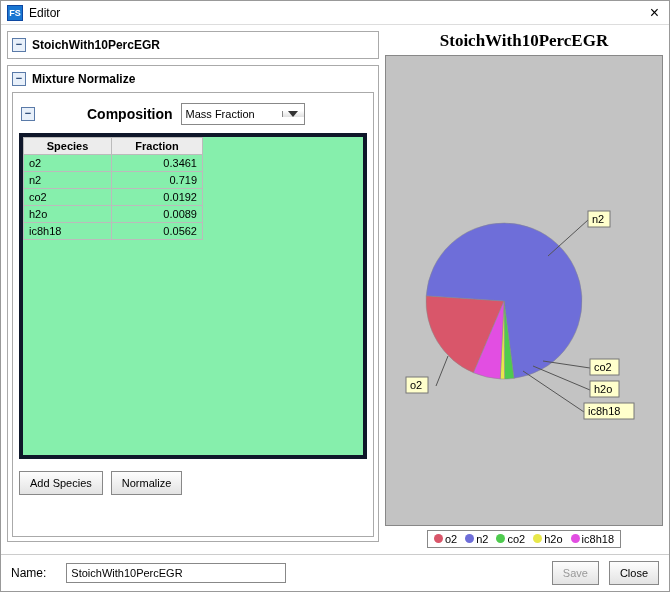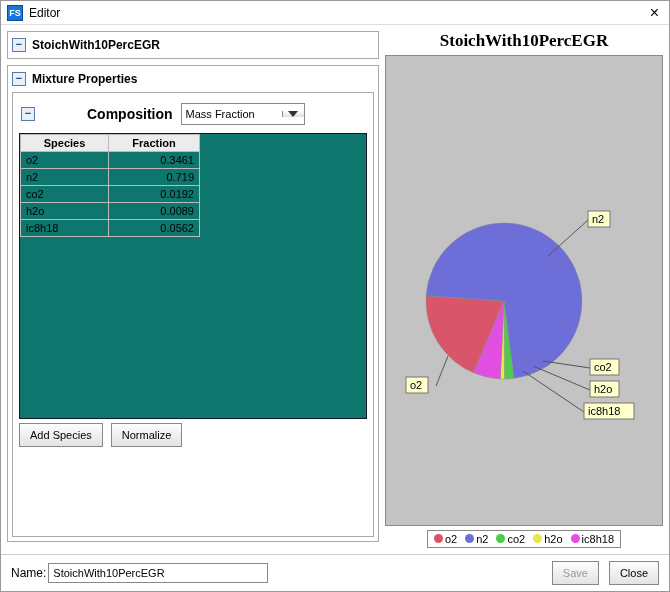--- a/index.html
+++ b/index.html
@@ -17,35 +17,35 @@
   .grp-head { display: flex; align-items: center; gap: 6px; padding: 2px 0; }
   .collapse { width: 14px; height: 14px; border: 1px solid #5a7aa8; background: #e8f0fa; color: #2b4a78; font-size: 11px; line-height: 10px; text-align: center; cursor: pointer; font-weight: bold; }
   .grp-title { font-weight: bold; font-size: 12px; }
   .inner-group { border: 1px solid #aaa; margin-top: 4px; padding: 6px; flex: 1; display: flex; flex-direction: column; }
   .combo-row { display: flex; align-items: center; gap: 8px; margin: 4px 0 8px 2px; }
   .combo-label { font-weight: bold; font-size: 14px; margin-left: 44px; }
   .combo { display: flex; align-items: center; border: 1px solid #888; height: 22px; }
   .combo input { border: none; padding: 0 4px; width: 100px; font-size: 11px; outline: none; }
   .combo button { width: 22px; border: none; border-left: 1px solid #888; background: linear-gradient(#fdfdfd,#e0e0e0); cursor: pointer; padding: 0; }
   .combo button svg { display: block; margin: auto; }
-  .table-wrap { border: 1px solid #0f172a; height: 286px; background: #0f766e; overflow: auto; flex-shrink: 0; }
+  .table-wrap { border: 4px solid #0f172a; height: 326px; background: #86efac; overflow: auto; flex-shrink: 0; }
   table { border-collapse: collapse; width: 180px; }
   th, td { border: 1px solid #bbb; font-size: 11px; height: 17px; }
   th { background: #ececec; text-align: center; padding: 1px 6px; }
   td { padding: 1px 5px; }
   td.spec { text-align: left; }
   td.frac { text-align: right; }
-  .buttons-row { display: flex; gap: 8px; margin-top: 4px; }
+  .buttons-row { display: flex; gap: 8px; margin-top: 12px; }
   .btn { border: 1px solid #888; background: linear-gradient(#fdfdfd,#e3e3e3); padding: 5px 10px; font-size: 11px; cursor: pointer; color: #000; }
   .btn:disabled { color: #999; cursor: default; }
   .chart-title { text-align: center; font-family: "Times New Roman", serif; font-weight: bold; font-size: 17px; margin: 0 0 4px 0; }
   .chart-panel { flex: 1; border: 1px solid #888; background: #c3c3c3; display: flex; flex-direction: column; align-items: center; justify-content: center; position: relative; overflow: hidden; }
   .legend { margin-top: 4px; background: #fff; border: 1px solid #888; padding: 2px 6px; display: flex; gap: 8px; align-items: center; font-size: 11px; align-self: center; }
   .swatch { width: 9px; height: 9px; border-radius: 50%; display: inline-block; margin-right: 2px; }
-  .footer { display: flex; align-items: center; gap: 2px; padding: 6px 10px; border-top: 1px solid #ccc; }
+  .footer { display: flex; align-items: center; gap: 20px; padding: 6px 10px; border-top: 1px solid #ccc; }
   .footer label { font-size: 12px; }
   .name-input { width: 220px; border: 1px solid #888; background: #fff; padding: 3px 4px; font-size: 11px; }
   .footer-btns { margin-left: auto; display: flex; gap: 10px; }
   .label-box { fill: #ffffcc; stroke: #777; }
   .label-text { font-size: 11px; font-family: Arial, sans-serif; }
   .leader { stroke: #555; stroke-width: 1; fill: none; }
 </style>
 </head>
 <body>
 
@@ -64,21 +64,21 @@
       <div class="group">
         <div class="grp-head">
           <div class="collapse">−</div>
           <div class="grp-title">StoichWith10PercEGR</div>
         </div>
       </div>
 
       <div class="group fill">
         <div class="grp-head">
           <div class="collapse">−</div>
-          <div class="grp-title">Mixture Properties</div>
+          <div class="grp-title">Mixture Normalize</div>
         </div>
 
         <div class="inner-group">
           <div class="combo-row">
             <div class="collapse">−</div>
             <div class="combo-label">Composition</div>
             <div class="combo">
               <input type="text" value="Mass Fraction" style="">
               <button>
                 <svg width="10" height="6">

